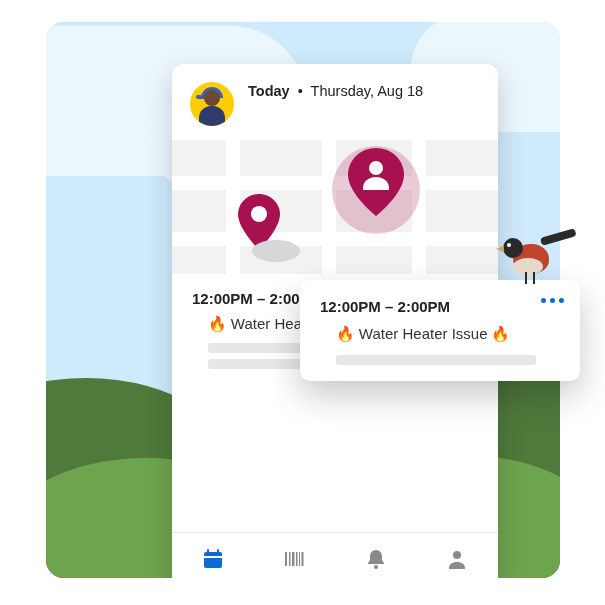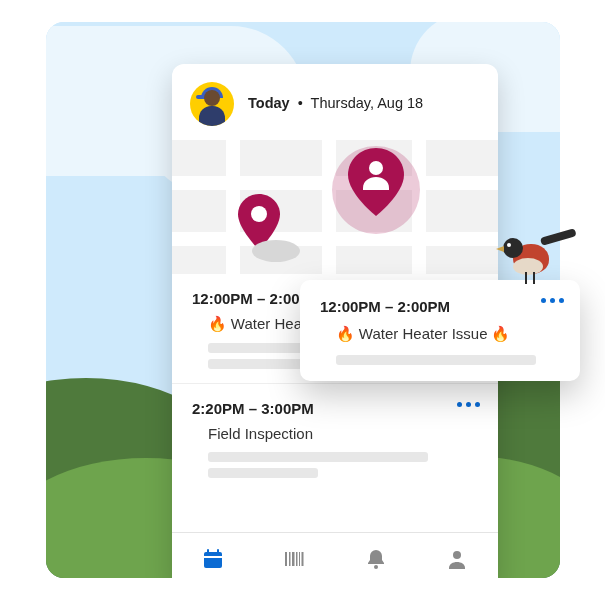--- a/index.html
+++ b/index.html
@@ -20,21 +20,21 @@
   .bird .body{position:absolute;left:6px;top:12px;width:36px;height:30px;background:#c1432e;border-radius:50% 50% 48% 52%}
   .bird .belly{position:absolute;left:6px;top:26px;width:30px;height:17px;background:#e6d9c8;border-radius:50%}
   .bird .head{position:absolute;left:-4px;top:6px;width:20px;height:20px;background:#2a2a2a;border-radius:50%}
   .bird .eye{position:absolute;left:0px;top:11px;width:4px;height:4px;background:#fff;border-radius:50%}
   .bird .beak{position:absolute;left:-11px;top:14px;width:0;height:0;border-top:3px solid transparent;border-bottom:3px solid transparent;border-right:8px solid #caa24a}
   .bird .tail{position:absolute;left:34px;top:6px;width:36px;height:8px;background:#2a2a2a;border-radius:4px;transform:rotate(-16deg);transform-origin:left center}
   .bird .leg{position:absolute;left:18px;top:40px;width:2px;height:12px;background:#2a2a2a}
   .bird .leg.l2{left:26px}
   
   .phone{position:absolute;left:126px;top:42px;width:326px;height:520px;background:#fff;border-radius:12px 12px 0 0;box-shadow:0 10px 28px rgba(0,0,0,.18);overflow:hidden}
-  .header{display:flex;align-items:center;gap:14px;padding:18px 2px 14px 18px}
+  .header{display:flex;gap:14px;padding:18px 2px 14px 18px}
   .avatar{width:44px;height:44px;border-radius:50%;background:#ffce00;position:relative;flex:none;overflow:hidden}
   .avatar .person-head{position:absolute;left:14px;top:8px;width:16px;height:16px;border-radius:50%;background:#6a4a30}
   .avatar .person-cap{position:absolute;left:11px;top:5px;width:22px;height:11px;border-radius:11px 11px 0 0;background:#3a5fbf}
   .avatar .person-brim{position:absolute;left:6px;top:13px;width:11px;height:4px;border-radius:2px;background:#3a5fbf}
   .avatar .person-body{position:absolute;left:9px;top:24px;width:26px;height:26px;border-radius:12px 12px 0 0;background:#2e3d6b}
   .headtext{font-size:14.5px;color:#222;line-height:1.35}
   .headtext b{font-weight:700}
   .map{height:134px;background:#f2f2f2;position:relative;overflow:hidden}
   .road{position:absolute;background:#fff}
   .road.r1{left:0;top:36px;width:100%;height:14px}
@@ -120,31 +120,20 @@
       </div>
     </div>
 
     <div class="list">
       <div class="appt">
         <div class="time">12:00PM – 2:00PM</div>
         <div class="title">🔥 Water Heate</div>
         <div class="skel s1"></div>
         <div class="skel s2"></div>
       </div>
-      <div class="appt">
-        <div class="dots">
-            <span></span>
-            <span></span>
-            <span></span>
-          </div>
-        <div class="time">2:20PM – 3:00PM</div>
-        <div class="title">Field Inspection</div>
-        <div class="skel s1"></div>
-        <div class="skel s2"></div>
-      </div>
     </div>
 
     <div class="tabbar">
       <div class="tab active">
         <svg width="24" height="24" viewBox="0 0 24 24" fill="currentColor">
             <rect x="3" y="5" width="18" height="16" rx="2"></rect>
             <rect x="3" y="5" width="18" height="5" fill="#fff" opacity="0"></rect>
             <rect x="6" y="2" width="2" height="5" rx="1"></rect>
             <rect x="16" y="2" width="2" height="5" rx="1"></rect>
             <rect x="3" y="9" width="18" height="2" fill="#fff"></rect>

